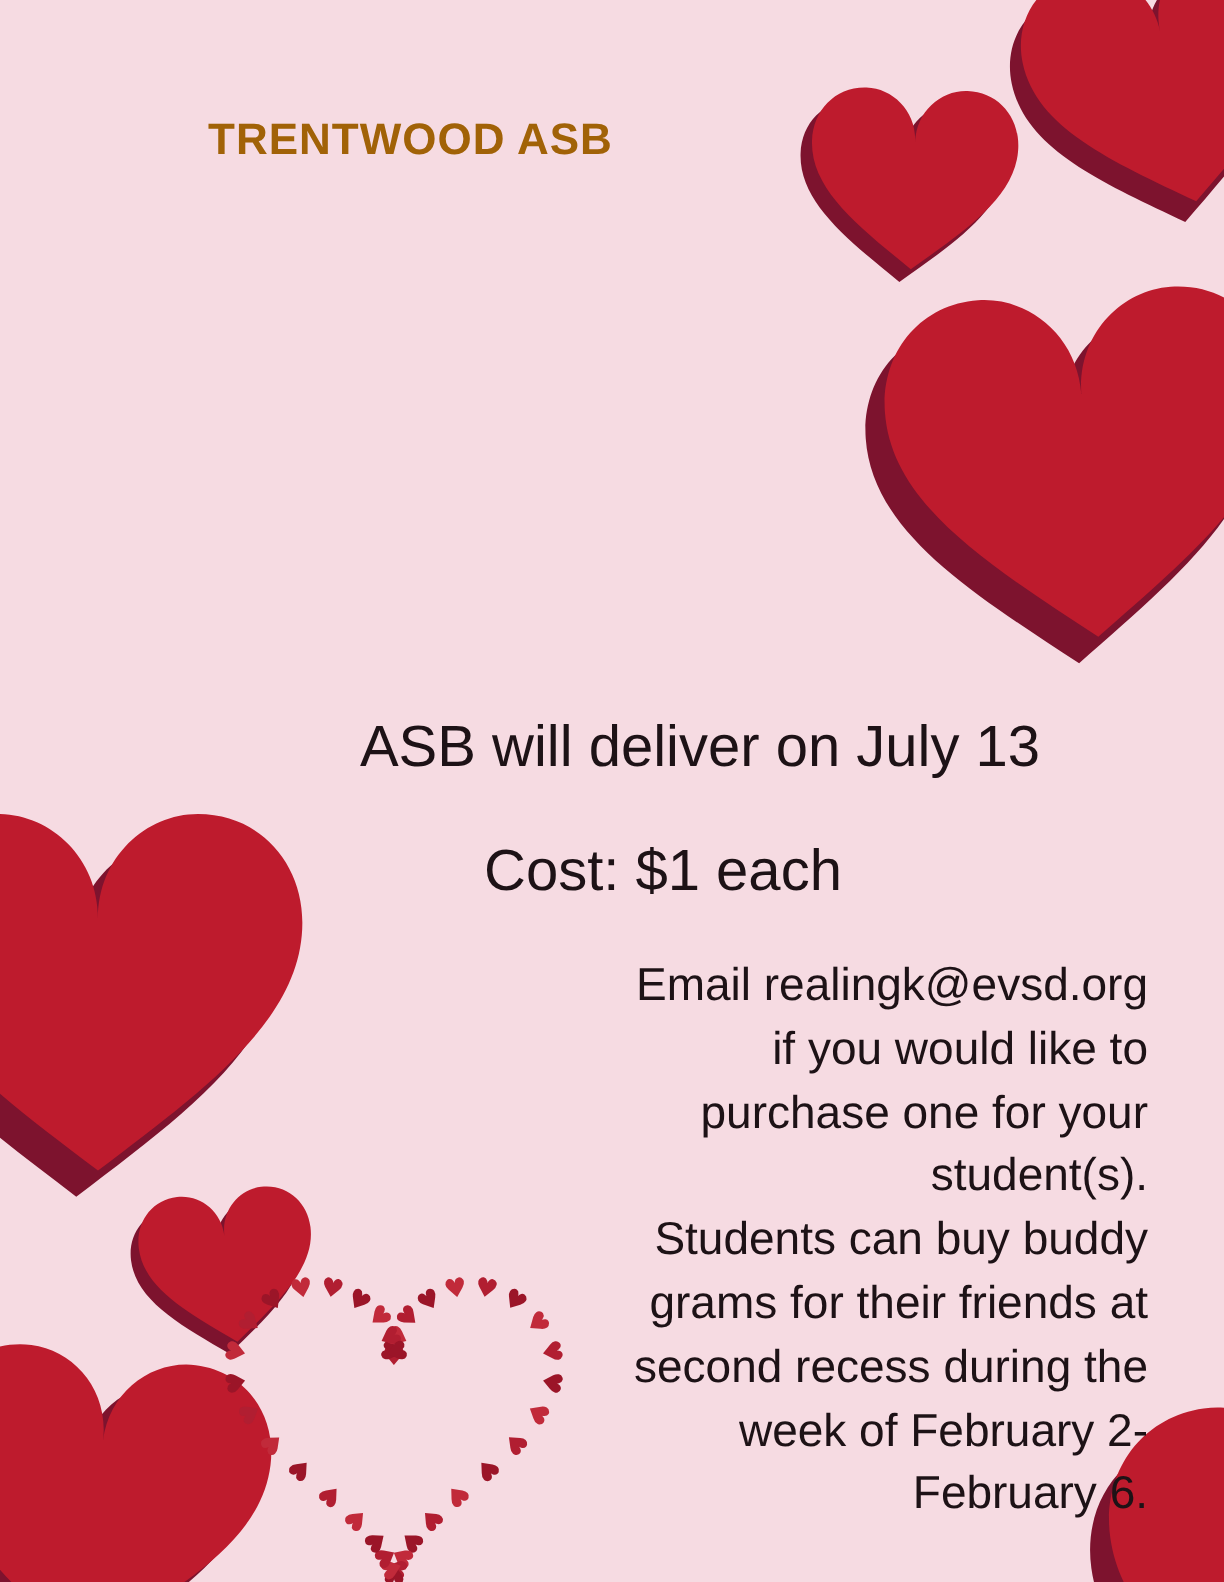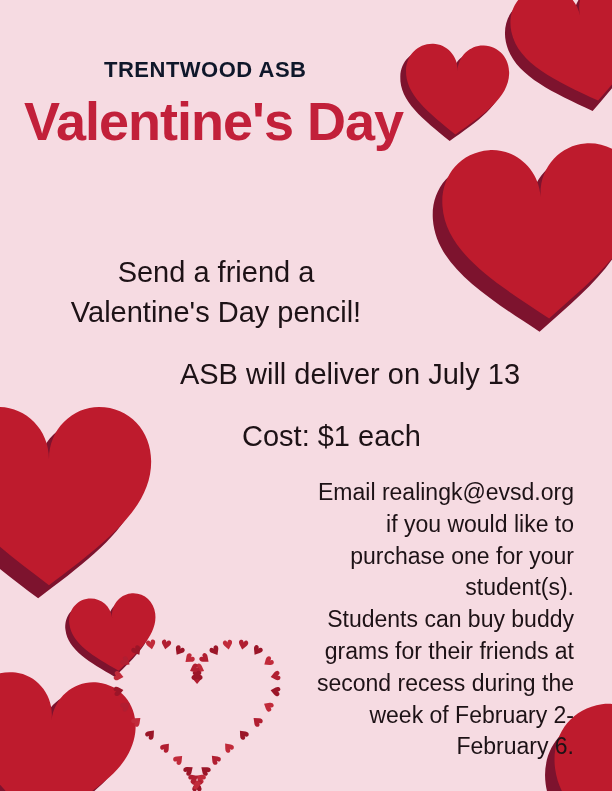--- a/index.html
+++ b/index.html
@@ -11,21 +11,21 @@
     font-family:"Liberation Sans",sans-serif;
   }
   
   .heart{position:absolute;overflow:visible;}
   .heart-shadow{fill:var(--heart-shadow,#7D132E);}
   .heart-fill{fill:var(--heart-red,#BE1B2D);}
   
   .org{
     position:absolute;left:104px;top:57px;
     font-size:22px;font-weight:bold;letter-spacing:.5px;
-    color:#0f172a;
+    color:#a16207;
   }
   .title{
     position:absolute;left:24px;top:90px;margin:0;
     color:var(--title-red,#C2203A);font-weight:bold;
   }
   .title .t1{display:block;font-size:54px;line-height:62px;letter-spacing:-1px;}
   .title .t2{display:block;font-size:58px;line-height:62px;letter-spacing:-1px;}
   .intro{
     position:absolute;left:26px;top:252px;width:380px;
     text-align:center;font-size:29px;line-height:40px;
@@ -134,25 +134,22 @@
       <span class="mini-heart" style="left: 50.778px; top: 0.267223px; transform: translate(-50%, -50%) rotate(10.5deg); color: rgb(177, 30, 49);">♥</span>
       <span class="mini-heart" style="left: 63.8334px; top: 5.50011px; transform: translate(-50%, -50%) rotate(31.5deg); color: rgb(155, 21, 40);">♥</span>
       <span class="mini-heart" style="left: 73.5473px; top: 14.2187px; transform: translate(-50%, -50%) rotate(49.5deg); color: rgb(193, 42, 58);">♥</span>
       <span class="mini-heart" style="left: 79.3161px; top: 23.6484px; transform: translate(-50%, -50%) rotate(64deg); color: rgb(177, 30, 49);">♥</span>
       <span class="mini-heart" style="left: 81.6504px; top: 30.8269px; transform: translate(-50%, -50%) rotate(74.8deg); color: rgb(155, 21, 40);">♥</span>
     </div>
 
   <div class="org">TRENTWOOD ASB</div>
 
   <h1 class="title">
-    <span class="t1">Valentine's Day</span>
   </h1>
 
-  <div class="intro">Send a friend a
-Valentine's Day pencil!</div>
 
   <div class="delivery">ASB will deliver on July 13</div>
 
   <div class="cost">Cost: $1 each</div>
 
   <div class="details">Email realingk@evsd.org
 if you would like to
 purchase one for your
 student(s).
 Students can buy buddy

